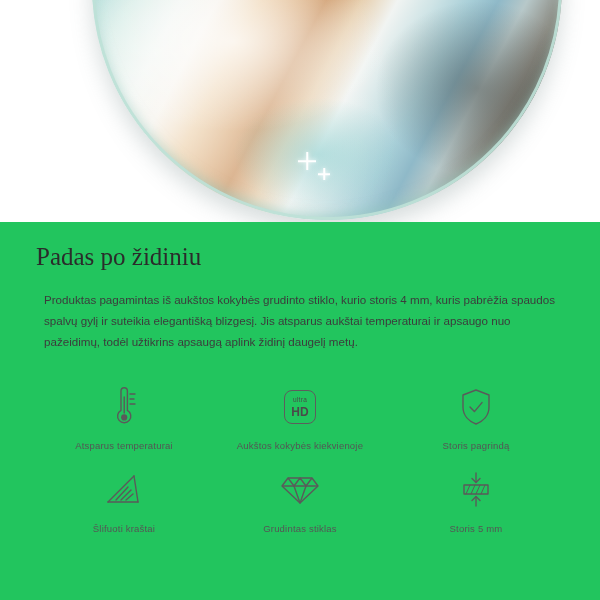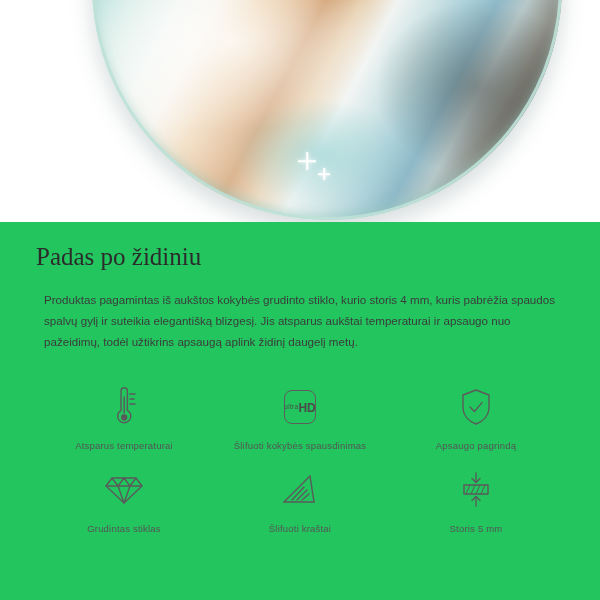--- a/index.html
+++ b/index.html
@@ -165,21 +165,21 @@
     color: #555555;
     text-align: center;
     letter-spacing: 0.2px;
   }
   .ultrahd {
     width: 30px;
     height: 32px;
     border: 1.4px solid #5d5d5d;
     border-radius: 8px;
     display: flex;
-    flex-direction: row;
+    flex-direction: column;
     align-items: center;
     justify-content: center;
     color: #4a4a4a;
     line-height: 1;
   }
   .ultrahd .u1 { font-size: 6.5px; letter-spacing: .3px; }
   .ultrahd .u2 { font-size: 12px; font-weight: bold; margin-top: 2px; }
 </style>
 </head>
 <body>
@@ -217,61 +217,61 @@
         <div class="feature-label">Atsparus temperaturai</div>
       </div>
 
       <div class="feature">
         <div class="feature-icon">
           <div class="ultrahd">
             <span class="u1">ultra</span>
             <span class="u2">HD</span>
           </div>
         </div>
-        <div class="feature-label">Šlifuoti kokybės spausdinimas</div>
+        <div class="feature-label">Aukštos kokybės kiekvienoje</div>
       </div>
 
       <div class="feature">
         <div class="feature-icon">
           <svg width="36" height="42" viewBox="0 0 36 42" fill="none" stroke="#5a5a5a" stroke-width="1.4" stroke-linecap="round" stroke-linejoin="round">
             <path d="M18 4 31 9v12c0 8.2-5.6 14.2-13 17-7.4-2.8-13-8.8-13-17V9z"></path>
             <polyline points="12,21 16.4,25.6 24,16.6"></polyline>
           </svg>
         </div>
-        <div class="feature-label">Apsaugo pagrindą</div>
-      </div>
-
-      <div class="feature">
-        <div class="feature-icon">
-          <svg width="40" height="36" viewBox="0 0 40 36" fill="none" stroke="#5a5a5a" stroke-width="1.4" stroke-linejoin="round">
-            <path d="M8 6h24l6 8-18 17L2 14z"></path>
-            <path d="M2 14h36"></path>
-            <path d="M8 6l6 8 6-8 6 8 6-8"></path>
-            <path d="M14 14l6 17 6-17"></path>
-          </svg>
-        </div>
-        <div class="feature-label">Grudintas stiklas</div>
+        <div class="feature-label">Storis pagrindą</div>
       </div>
 
       <div class="feature">
         <div class="feature-icon">
           <svg width="40" height="36" viewBox="0 0 40 36" fill="none" stroke="#5a5a5a" stroke-width="1.4" stroke-linecap="round">
             <path d="M4 30 L30 4"></path>
             <path d="M4 30 L34 30"></path>
             <path d="M30 4 L34 30"></path>
             <path d="M12 28 L24 15"></path>
             <path d="M17 28 L27 18"></path>
             <path d="M22 28 L29 22"></path>
           </svg>
         </div>
         <div class="feature-label">Šlifuoti kraštai</div>
       </div>
 
       <div class="feature">
         <div class="feature-icon">
+          <svg width="40" height="36" viewBox="0 0 40 36" fill="none" stroke="#5a5a5a" stroke-width="1.4" stroke-linejoin="round">
+            <path d="M8 6h24l6 8-18 17L2 14z"></path>
+            <path d="M2 14h36"></path>
+            <path d="M8 6l6 8 6-8 6 8 6-8"></path>
+            <path d="M14 14l6 17 6-17"></path>
+          </svg>
+        </div>
+        <div class="feature-label">Grudintas stiklas</div>
+      </div>
+
+      <div class="feature">
+        <div class="feature-icon">
           <svg width="40" height="40" viewBox="0 0 40 40" fill="none" stroke="#5a5a5a" stroke-width="1.4" stroke-linecap="round" stroke-linejoin="round">
             <line x1="20" y1="3" x2="20" y2="12"></line>
             <polyline points="16,8.5 20,12.5 24,8.5"></polyline>
             <rect x="8" y="15" width="24" height="9"></rect>
             <path d="M10 24 L14 15 M15 24 L19 15 M20 24 L24 15 M25 24 L29 15" stroke-width="1"></path>
             <line x1="20" y1="36" x2="20" y2="27"></line>
             <polyline points="16,30.5 20,26.5 24,30.5"></polyline>
           </svg>
         </div>
         <div class="feature-label">Storis 5 mm</div>

